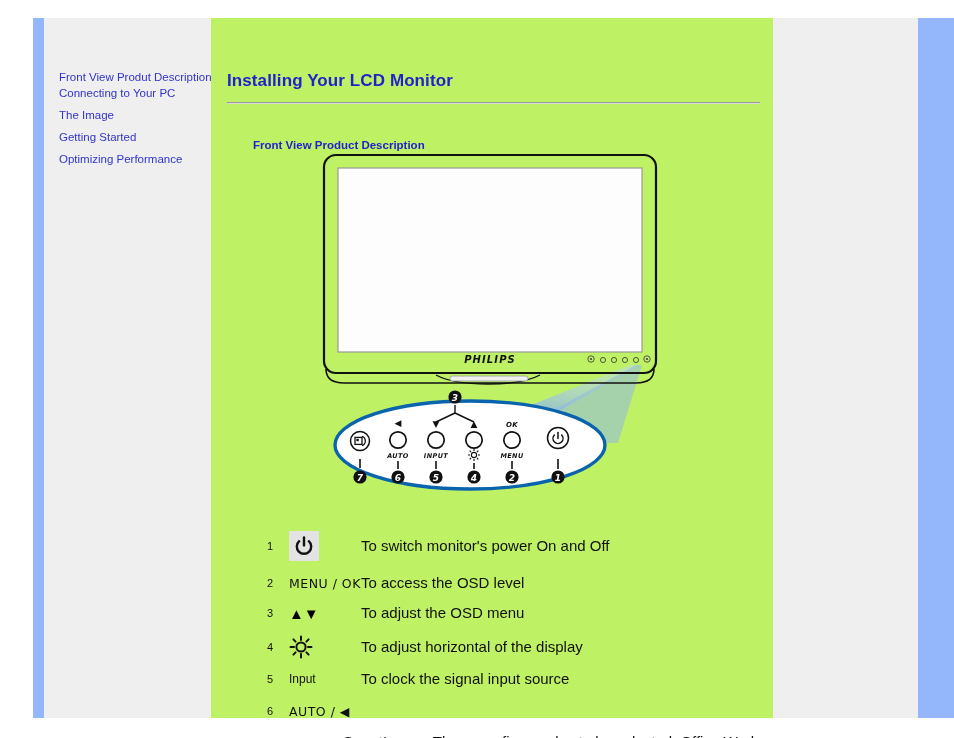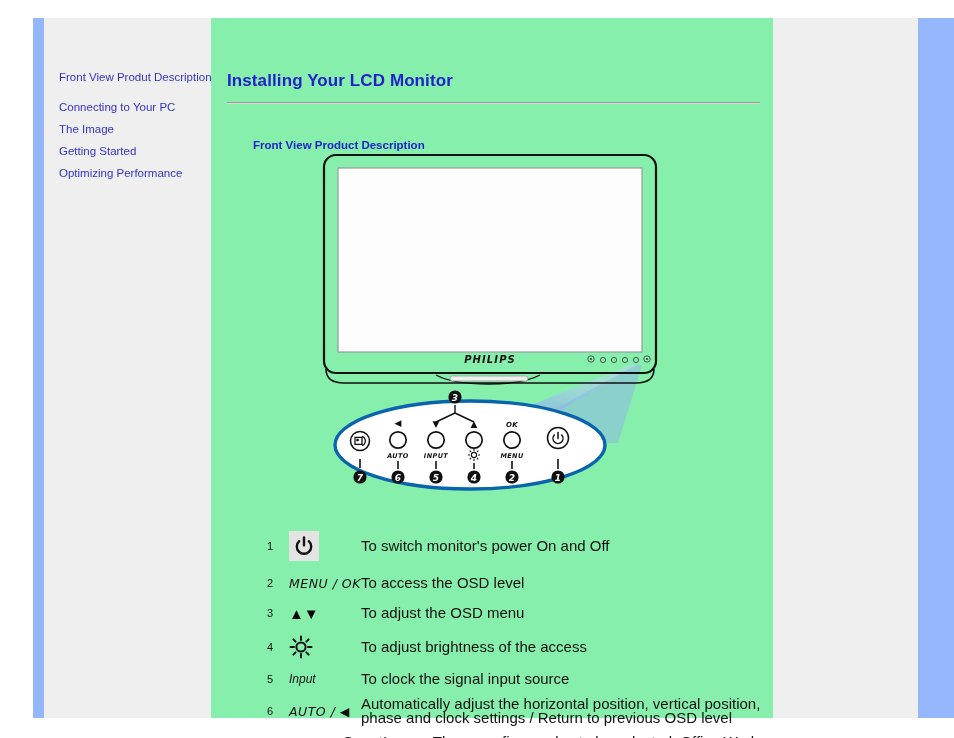--- a/index.html
+++ b/index.html
@@ -36,21 +36,21 @@
     left: 44px; top: 0;
     width: 167px;
     height: 700px;
     background: #efefef;
   }
   #content-pane {
     position: absolute;
     left: 211px; top: 0;
     width: 562px;
     height: 700px;
-    background: #86efac;
+    background: #bef264;
   }
   #right-pane {
     position: absolute;
     left: 773px; top: 0;
     width: 145px;
     height: 700px;
     background: #efefef;
   }
 
   
@@ -62,21 +62,21 @@
   }
   .nav-link {
     display: block;
     color: #3333cc;
     font-size: 11.5px;
     line-height: 14px;
     text-decoration: none;
     white-space: nowrap;
     cursor: pointer;
   }
-  .nav-gap-big { margin-bottom: 16px; }
+  .nav-gap-big { margin-bottom: 2px; }
   .nav-gap     { margin-bottom: 8px; }
 
   
   #page-title {
     position: absolute;
     left: 16px;
     top: 42px;
     font-size: 17px;
     font-weight: bold;
     color: #2222cc;
@@ -130,21 +130,20 @@
     color: #111;
     text-align: left;
   }
   .legend-icon {
     width: 72px;
     flex: 0 0 72px;
     display: flex;
     align-items: flex-start;
     justify-content: flex-start;
     padding-left: 4px;
-    font-style: italic;
   }
   .legend-desc {
     font-size: 15px;
     color: #111;
     line-height: 14px;
   }
   .row-h1 { height: 40px; }
   .row-h2 { height: 26px; }
   .row-h3 { height: 26px; }
   .row-h4 { height: 34px; }
@@ -367,37 +366,36 @@
               <line x1="12" y1="19" x2="12" y2="22.5"></line>
               <line x1="1.5" y1="12" x2="5" y2="12"></line>
               <line x1="19" y1="12" x2="22.5" y2="12"></line>
               <line x1="4.4" y1="4.4" x2="6.6" y2="6.6"></line>
               <line x1="17.4" y1="17.4" x2="19.6" y2="19.6"></line>
               <line x1="19.6" y1="4.4" x2="17.4" y2="6.6"></line>
               <line x1="6.6" y1="17.4" x2="4.4" y2="19.6"></line>
             </g>
           </svg>
         </div>
-        <div class="legend-desc">To adjust brightness of the access</div>
+        <div class="legend-desc">To adjust horizontal of the display</div>
       </div>
 
       <div class="legend-row row-h5">
         <div class="legend-num">5</div>
         <div class="legend-icon">
           <span class="txt-icon-plain">Input</span>
         </div>
         <div class="legend-desc">To clock the signal input source</div>
       </div>
 
       <div class="legend-row row-h6">
         <div class="legend-num">6</div>
         <div class="legend-icon">
           <span class="txt-icon">AUTO / ◀</span>
         </div>
-        <div class="legend-desc">Automatically adjust the horizontal position, vertical position, phase and clock settings / Return to previous OSD level</div>
       </div>
 
       <div class="legend-row row-h7">
 
         <div class="legend-icon">
           <svg width="26" height="24" viewBox="0 0 26 24">
             <g stroke="#111" stroke-width="1.8" fill="none">
               <rect x="2.5" y="5.5" width="13" height="13"></rect>
               <rect x="5.5" y="8.5" width="5" height="5" fill="#111" stroke="none"></rect>
               <path d="M15.5,3.5 C23,6 23,18 15.5,20.5"></path>

